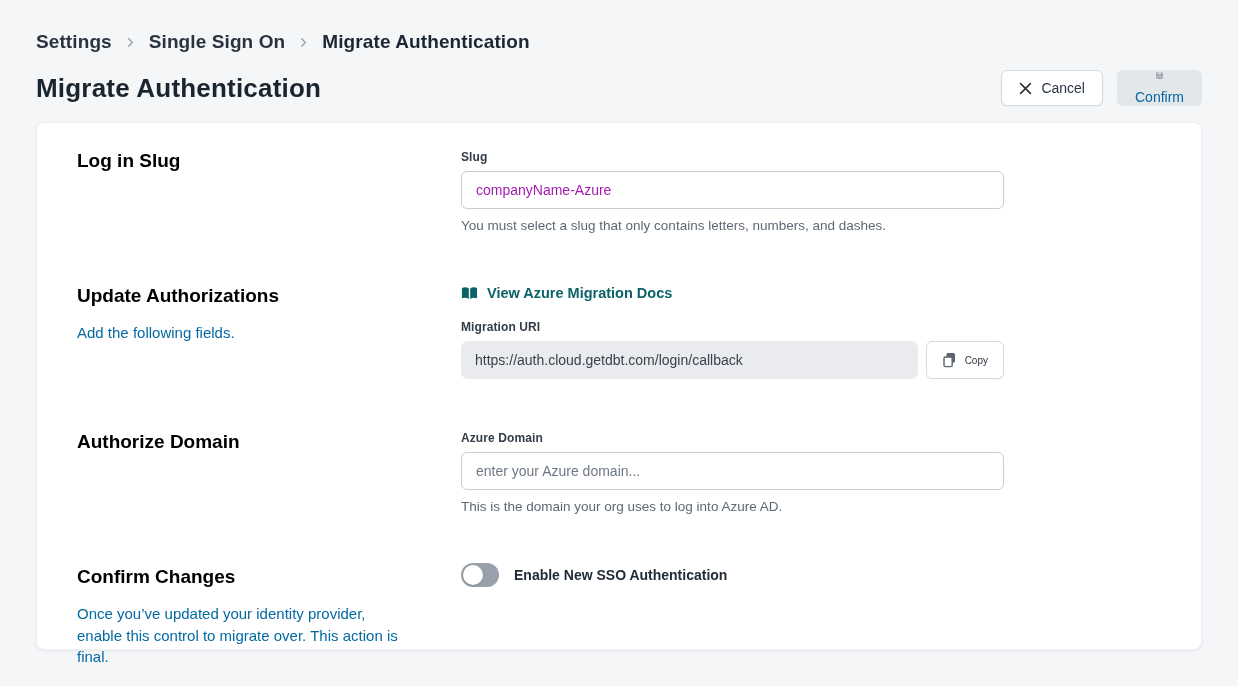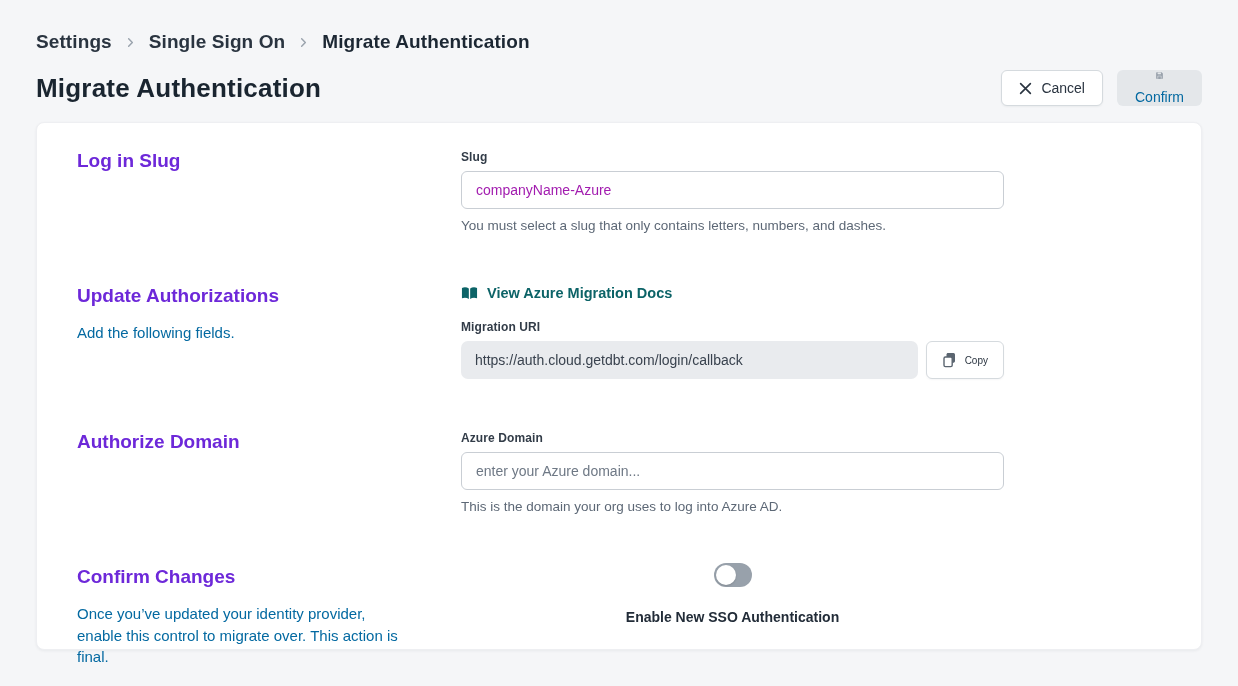--- a/index.html
+++ b/index.html
@@ -56,21 +56,21 @@
     box-shadow: 0 1px 3px rgba(25,35,50,.06);
     padding: 27px 40px 26px 40px;
     height: 528px;
   }
   .section {
     display: grid;
     grid-template-columns: 384px 543px;
     margin-bottom: 52px;
   }
   .section:last-child { margin-bottom: 0; }
-  .section-heading { font-size: 19px; font-weight: 700; color: #6d28d9; line-height: 1.2; }
+  .section-heading { font-size: 19px; font-weight: 700; color: #000000; line-height: 1.2; }
   .section-desc { margin-top: 14px; font-size: 15px; color: #0369a1; line-height: 1.45; max-width: 332px; }
 
   .field-label {
     display: block; font-size: 12px; font-weight: 700; color: #323c48;
     margin-bottom: 7px; letter-spacing: .1px;
   }
   .text-input {
     width: 100%; height: 38px;
     border: 1px solid #c9ced4; border-radius: 6px;
     padding: 0 14px; font-size: 14px; color: #a21caf;
@@ -99,21 +99,21 @@
     display: inline-flex; align-items: center; gap: 8px;
     height: 38px; padding: 0 15px;
     background: #ffffff; border: 1px solid #d5dade; border-radius: 6px;
     font-size: 10px; color: #2a3440; cursor: pointer;
     font-family: "Liberation Sans", sans-serif;
     box-shadow: 0 1px 2px rgba(20,30,40,.04);
   }
   .btn-copy svg { width: 15px; height: 16px; display: block; }
 
   
-  .toggle-row { display: flex; align-items: center; gap: 22px; margin-top: -3px; flex-direction: column; }
+  .toggle-row { display: flex; align-items: center; gap: 15px; margin-top: -3px; }
   .toggle {
     width: 38px; height: 24px; border-radius: 12px;
     background: #98a1ab; position: relative; cursor: pointer; flex: none;
   }
   .toggle-knob {
     position: absolute; top: 2px; left: 2px;
     width: 20px; height: 20px; border-radius: 50%;
     background: #ffffff; box-shadow: 0 1px 2px rgba(0,0,0,.15);
   }
   .toggle-label { font-size: 14px; font-weight: 700; color: #222c38; }

